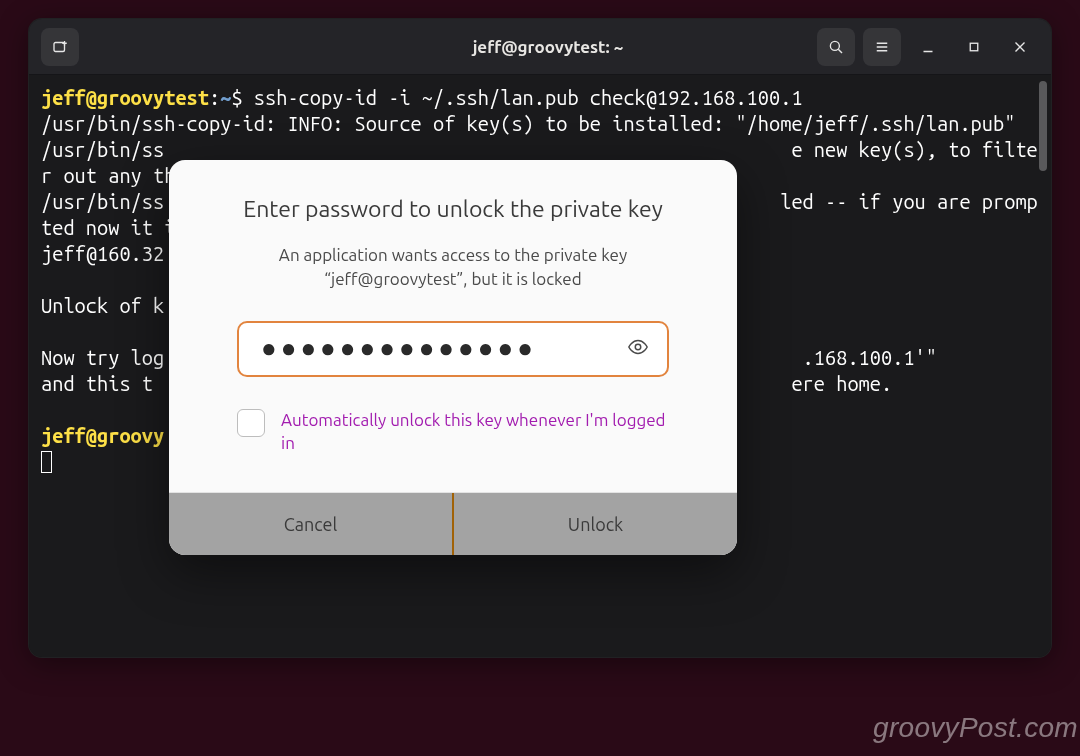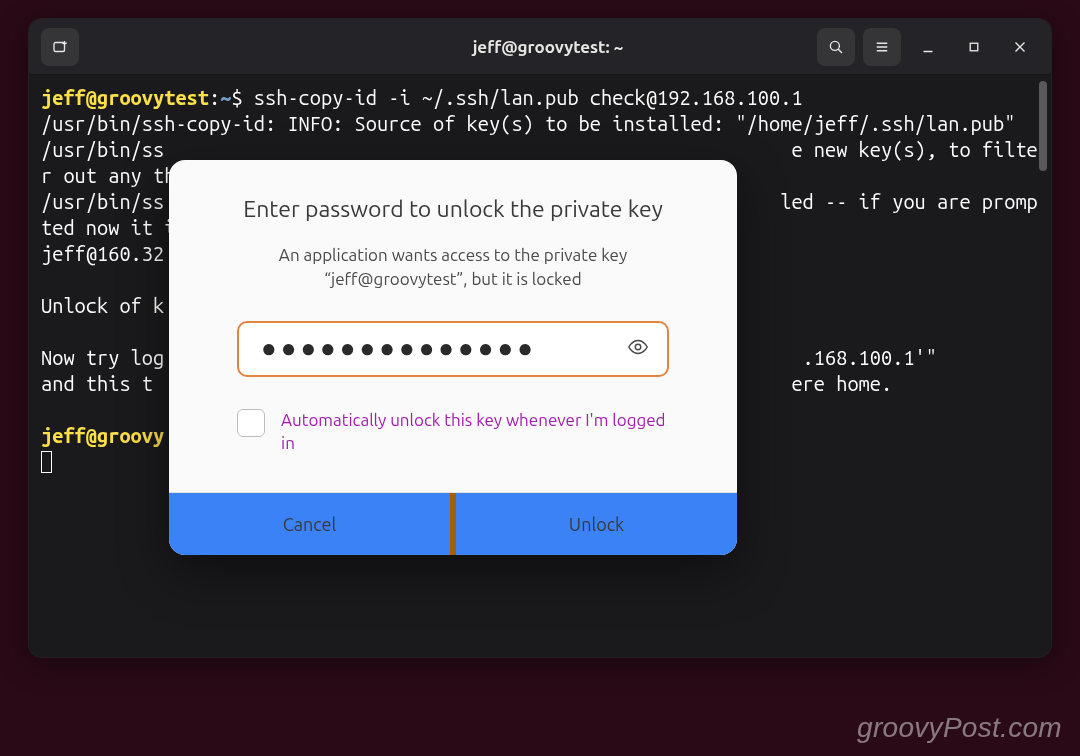--- a/index.html
+++ b/index.html
@@ -139,37 +139,37 @@
     padding: 4px 20px 20px 20px;
   }
   .chk-row .box {
     width:28px;height:28px;border:1.5px solid #bdbdbd;border-radius:6px;flex:0 0 28px;
     background:#fff;
   }
   .chk-row .lbl { font-size:17px;color:#a21caf;line-height:1.35; }
   .dlg-btns {
     display:flex;
     border-top:1px solid #e3e3e3;
-    background:#3b82f6;
+    background:#a3a3a3;
   }
   .dlg-btns button {
     flex:1;
     height:62px;
     border:none;
     background:transparent;
     font-size:18px;
     color:#3a3a3a;
     cursor:pointer;
     font-family:inherit;
   }
-  .dlg-btns button + button { border-left:6px solid #a16207; }
+  .dlg-btns button + button { border-left:2px solid #a16207; }
 
   .watermark {
     position:absolute;
-    right:18px; bottom:12px;
+    right:2px; bottom:12px;
     color: rgba(255,255,255,.45);
     font-style: italic;
     font-family: "Segoe UI","Helvetica",sans-serif;
     font-size: 28px;
     letter-spacing:.3px;
   }
 </style>
 </head>
 <body>
 

